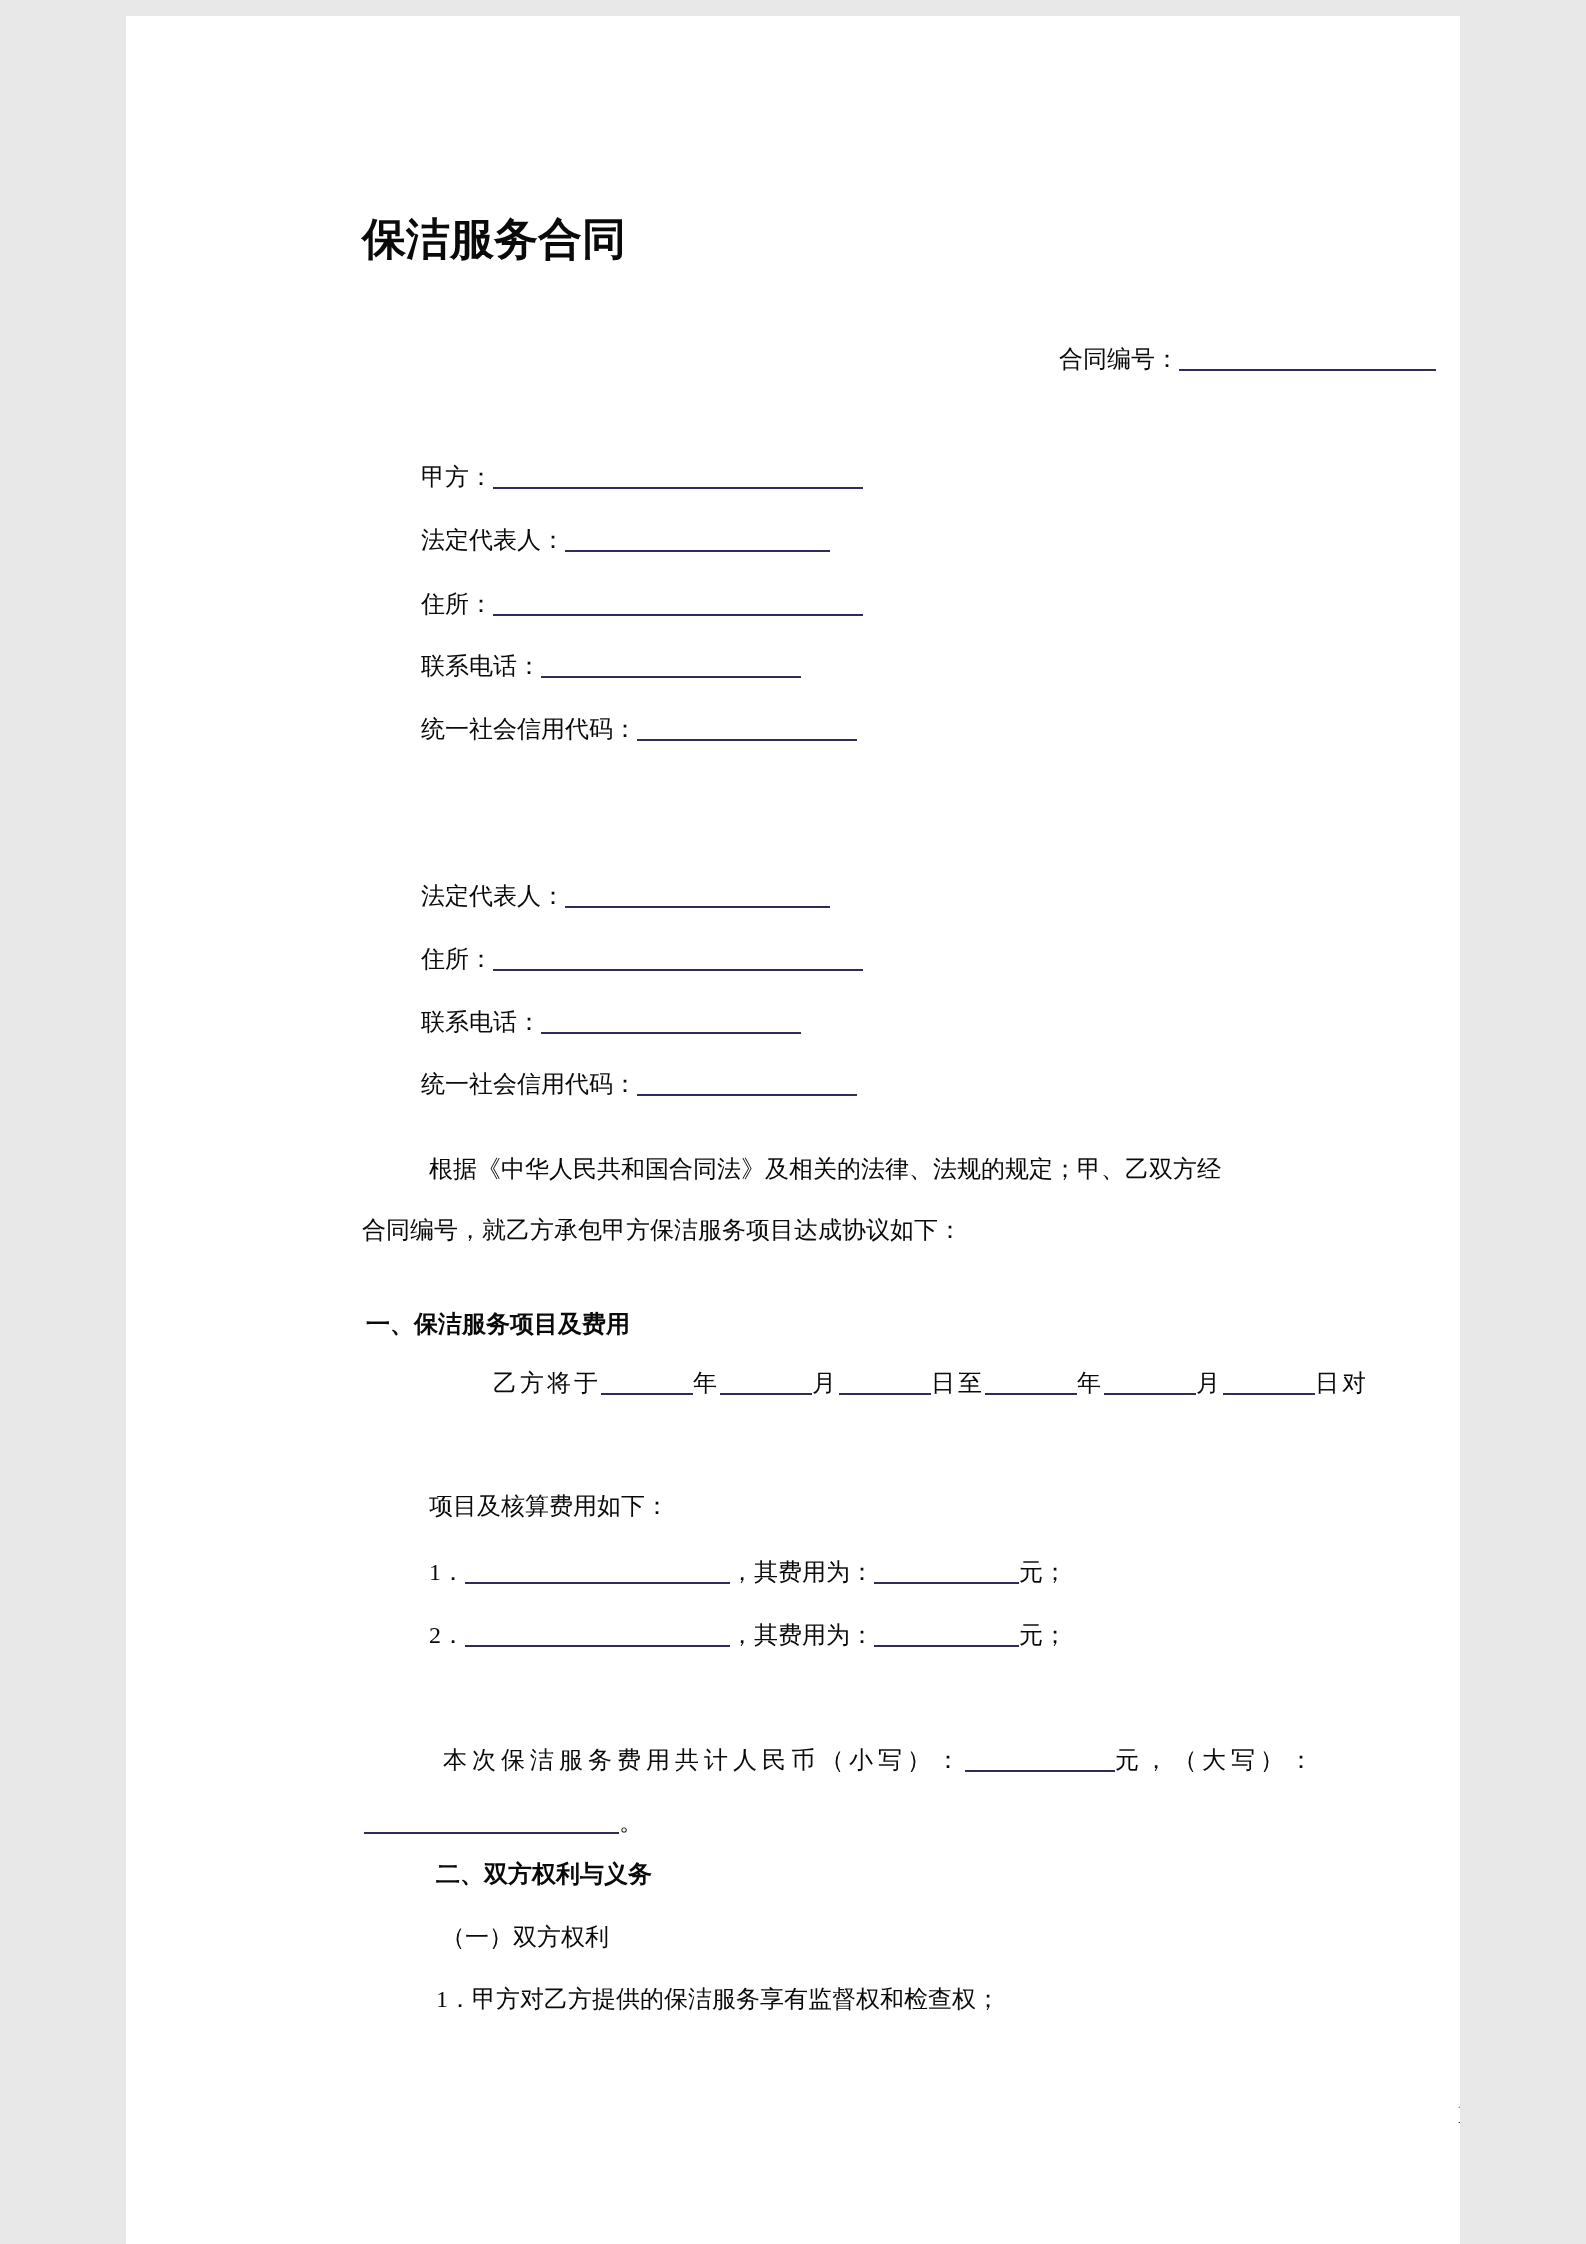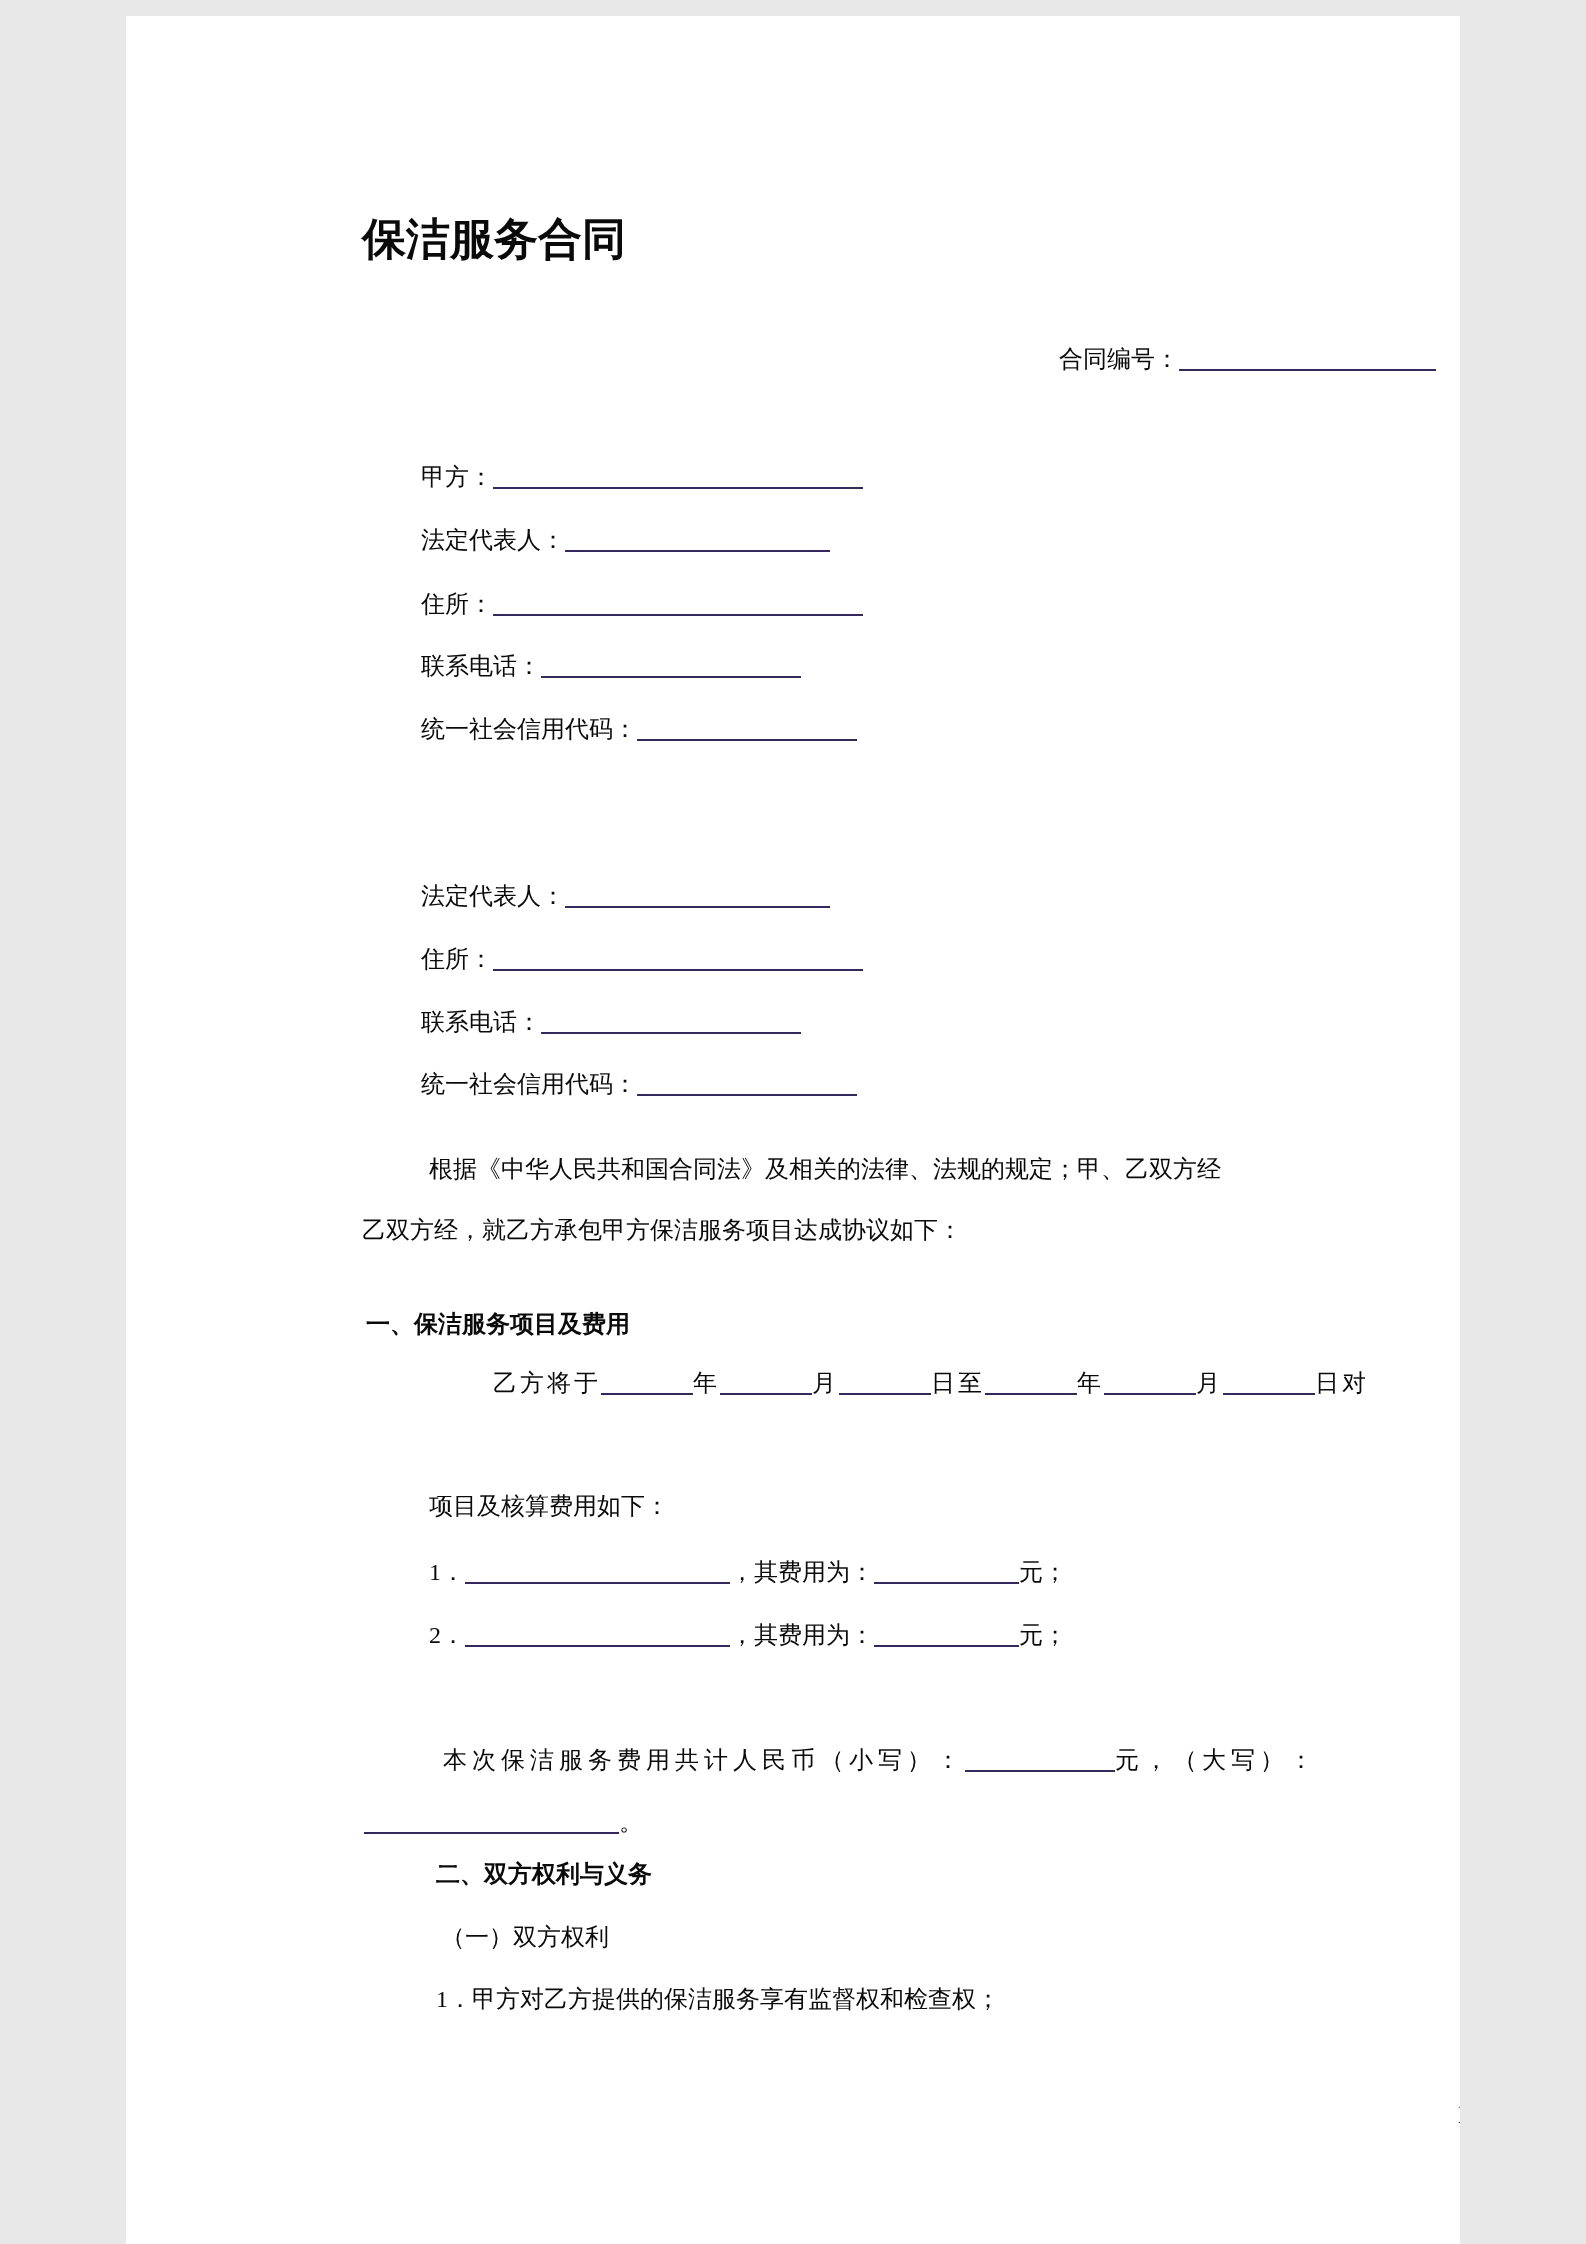--- a/index.html
+++ b/index.html
@@ -83,21 +83,21 @@
     <span>住所：</span><span class="bl w370"></span>
   </div>
   <div class="line" style="left:295px;top:988px">
     <span>联系电话：</span><span class="bl w260"></span>
   </div>
   <div class="line" style="left:295px;top:1050px">
     <span>统一社会信用代码：</span><span class="bl w220"></span>
   </div>
 
   <div class="line" style="left:303px;top:1138px">根据《中华人民共和国合同法》及相关的法律、法规的规定；甲、乙双方经</div>
-  <div class="line" style="left:236px;top:1199px">乙双方经，就乙方承包甲方保洁服务项目达成协议如下：</div>
+  <div class="line" style="left:236px;top:1199px">合同编号，就乙方承包甲方保洁服务项目达成协议如下：</div>
 
   <div class="line b" style="left:240px;top:1293px">一、保洁服务项目及费用</div>
 
   <div class="line ls3" style="left:367px;top:1349px">
     <span>乙方将于</span><span class="bl w92"></span><span>年</span><span class="bl w92"></span><span>月</span><span class="bl w92"></span><span>日至</span><span class="bl w92"></span><span>年</span><span class="bl w92"></span><span>月</span><span class="bl w92"></span><span>日对</span>
   </div>
 
 
   <div class="line" style="left:303px;top:1475px">项目及核算费用如下：</div>
 

